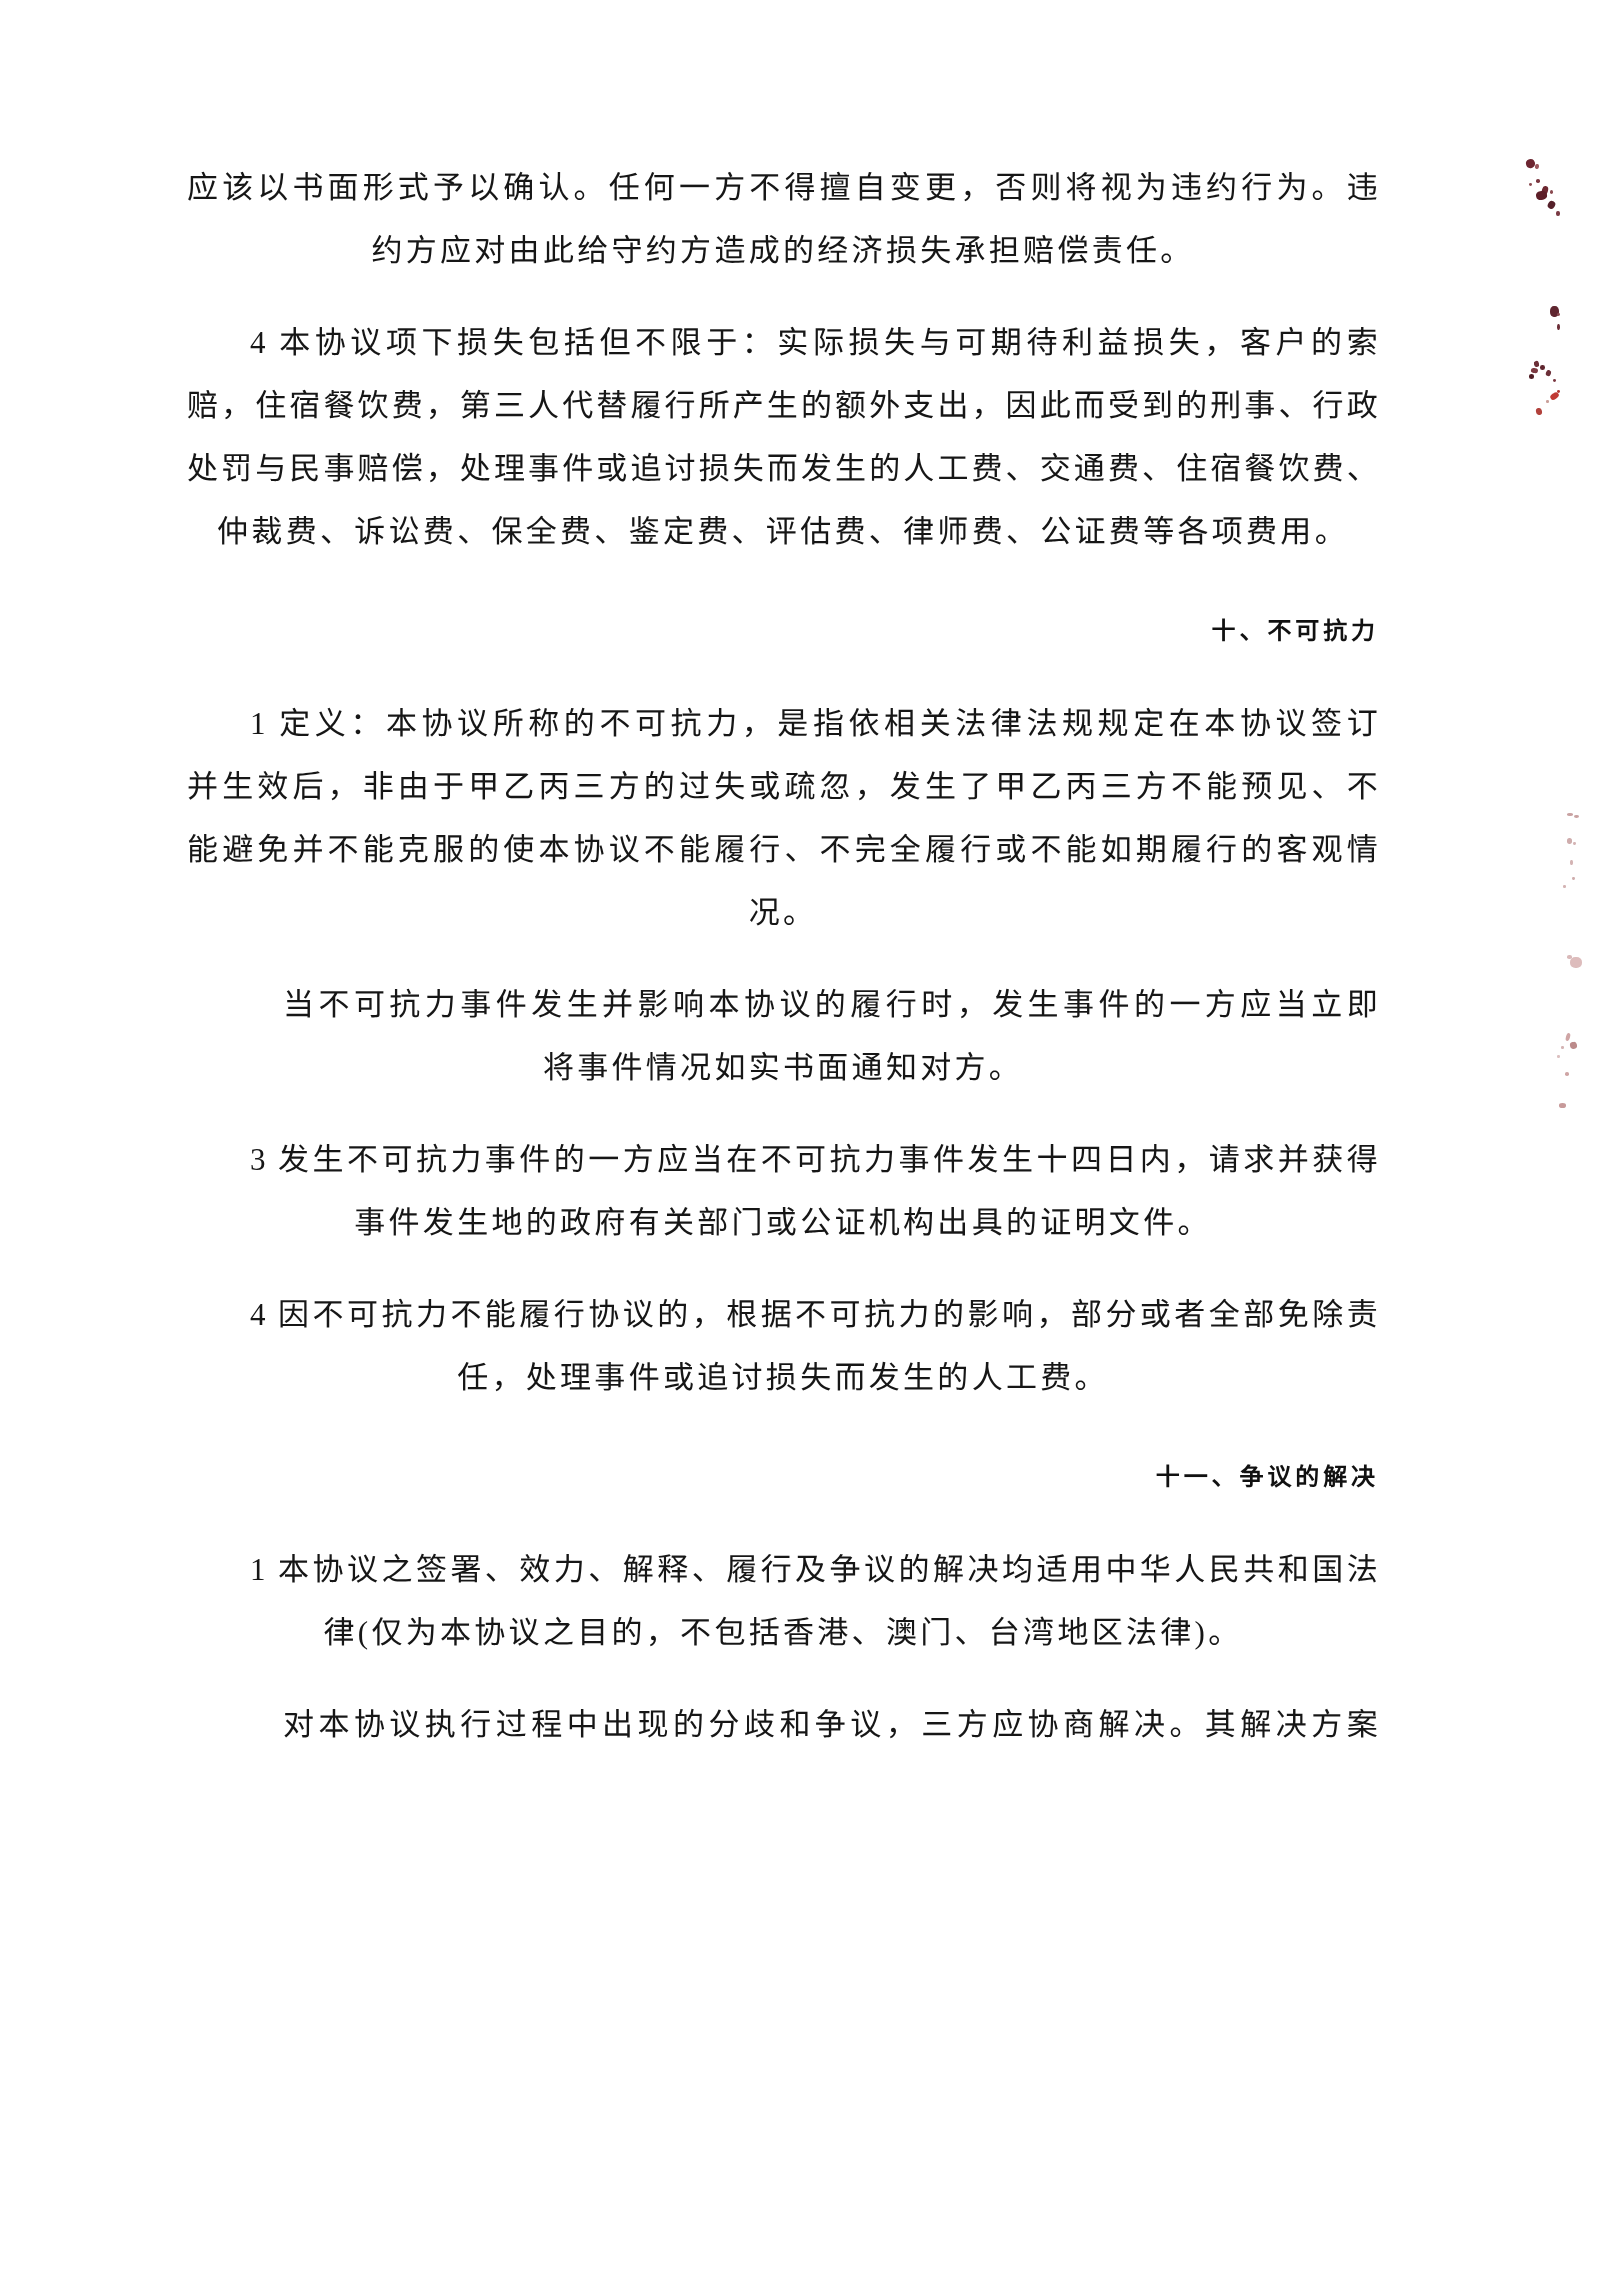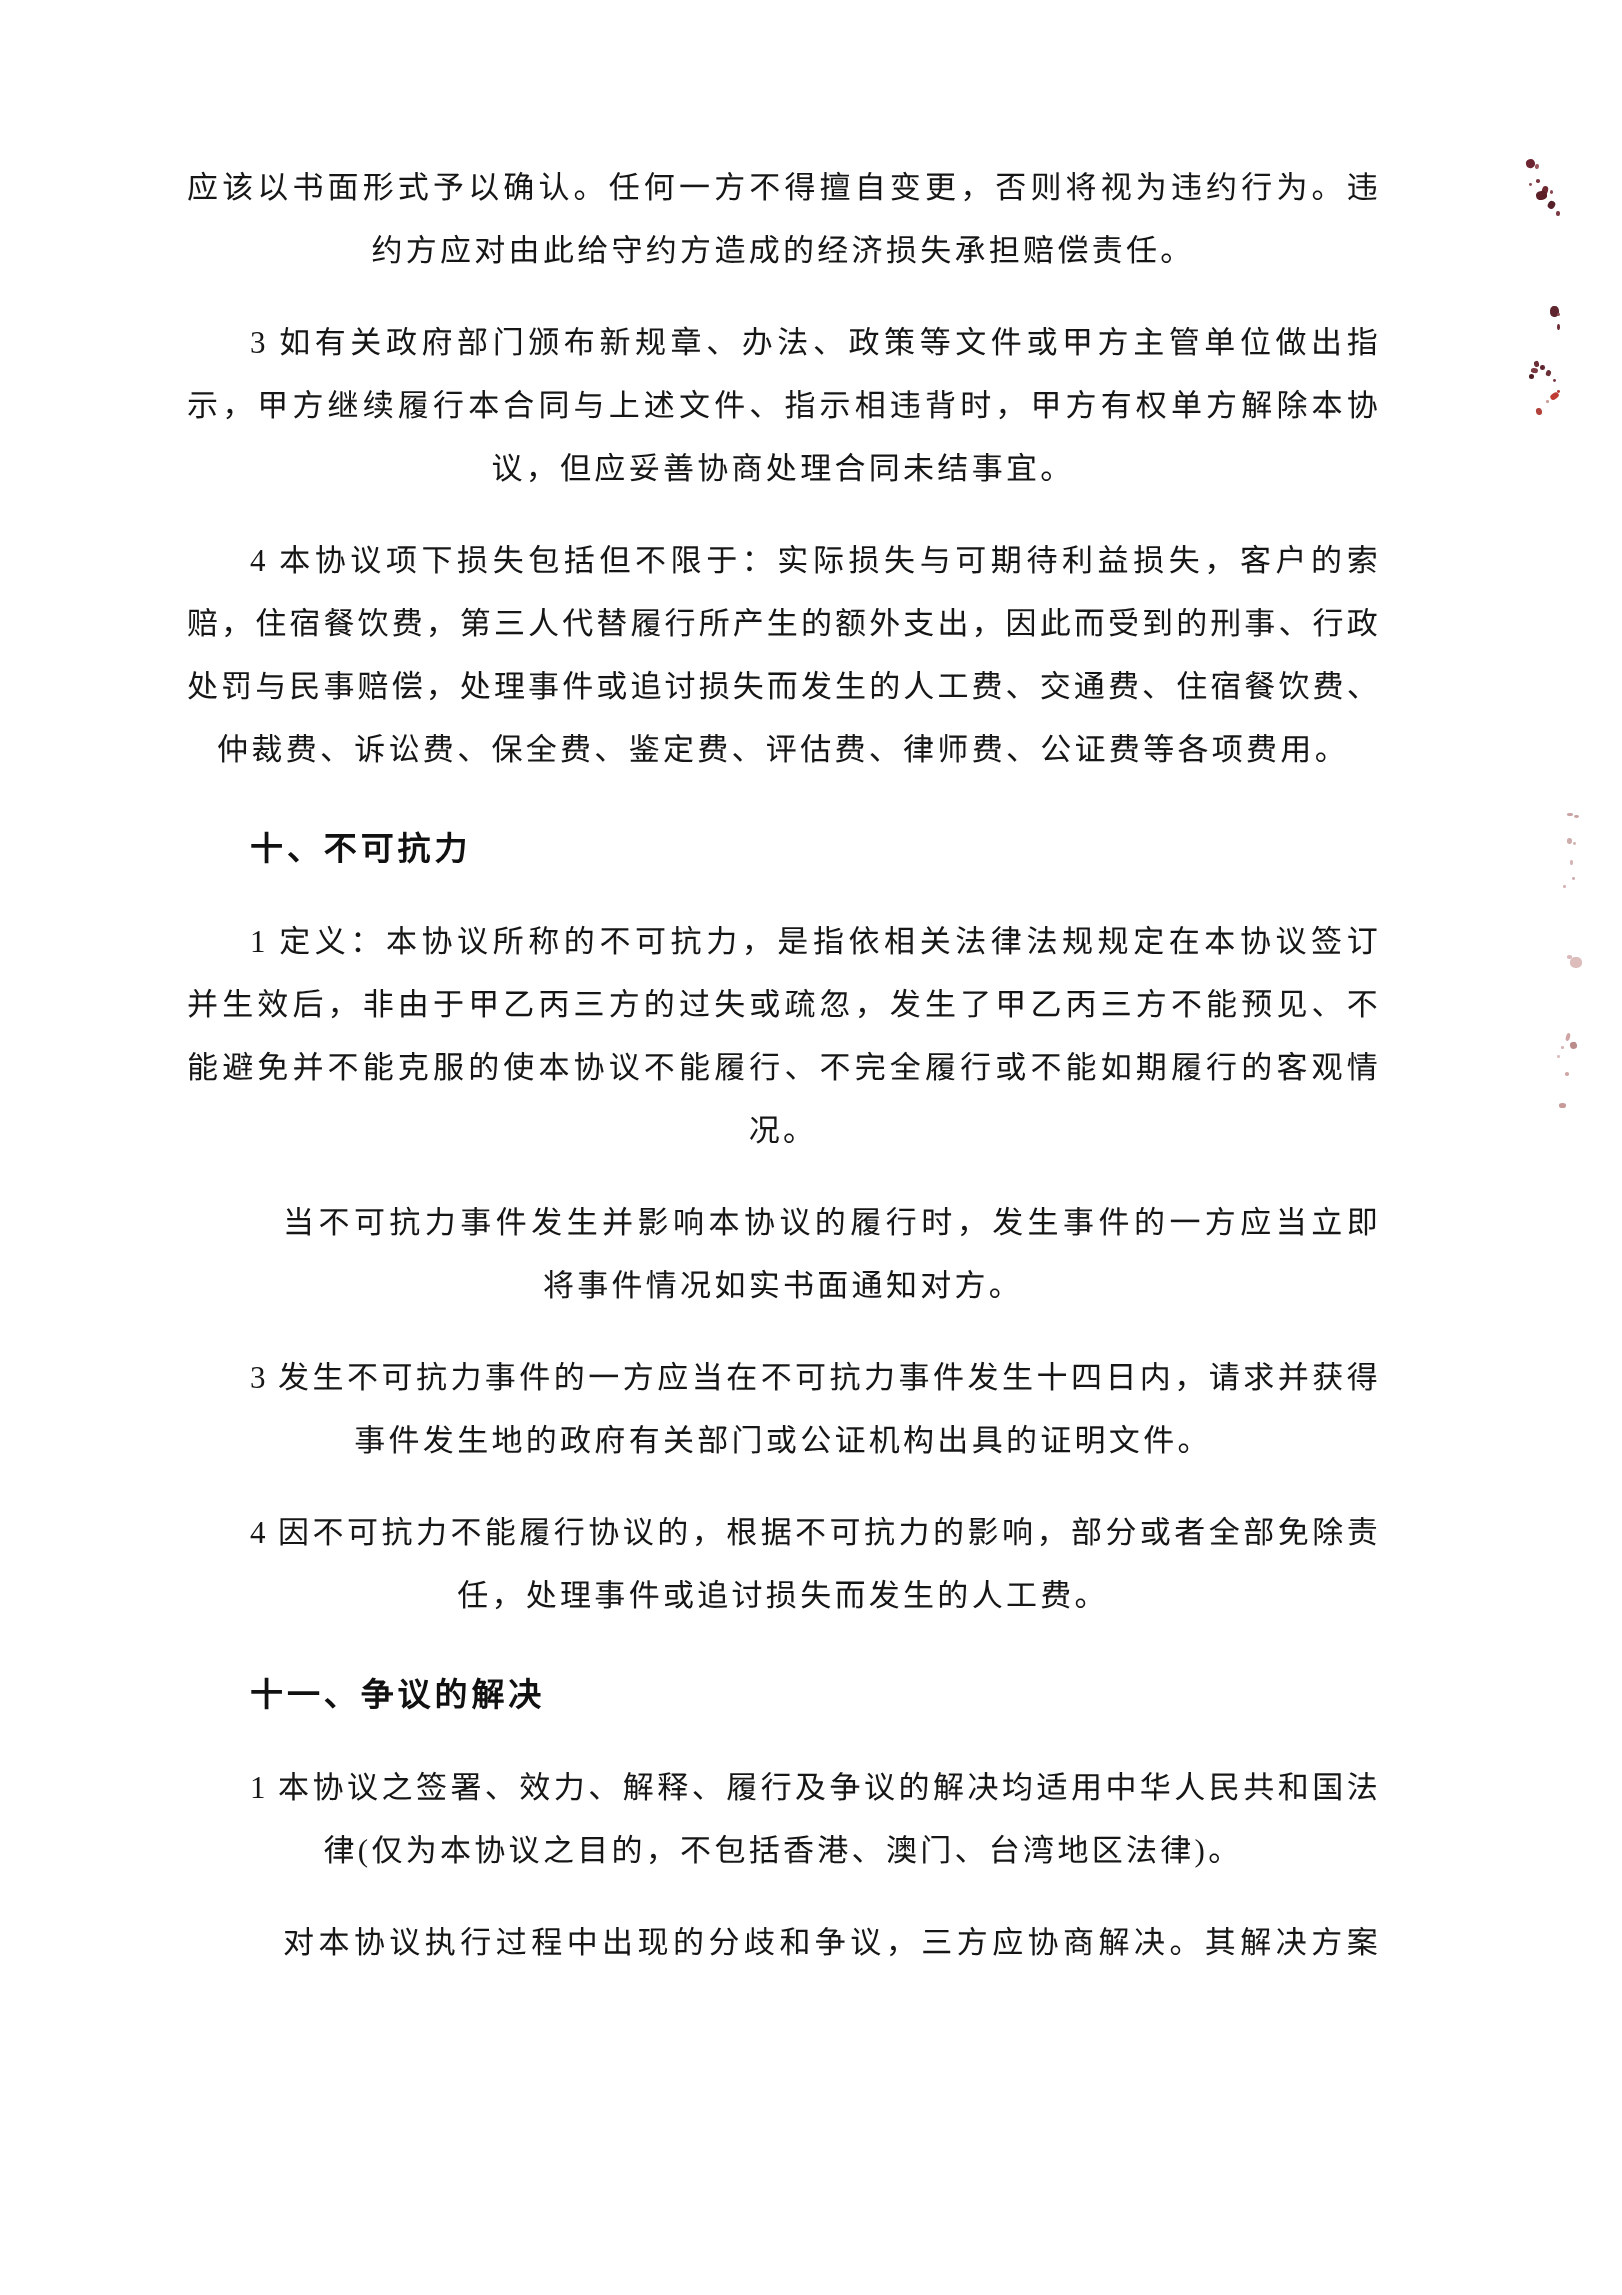--- a/index.html
+++ b/index.html
@@ -29,47 +29,43 @@
   
   .line.j {
     letter-spacing: 1.3px;
     text-align: justify;
     text-align-last: justify;
   }
   .ind2 { padding-left: 63px; }
   .ind3 { padding-left: 96px; }
   .heading {
     margin: 37px 0 0 0;
-    font-size: 33px;
+    font-size: 24px;
     line-height: 63px;
     font-weight: 700;
     letter-spacing: 3.9px;
     color: #111111;
+    text-align: right;
   }
   
   .speck {
     position: absolute;
     border-radius: 45%;
   }
 </style>
 </head>
 <body>
 
 <div class="page">
 
   <section class="para first">
     <div class="line j">应该以书面形式予以确认。任何一方不得擅自变更，否则将视为违约行为。违</div>
     <div class="line">约方应对由此给守约方造成的经济损失承担赔偿责任。</div>
   </section>
 
-  <section class="para">
-    <div class="line j ind2">3 如有关政府部门颁布新规章、办法、政策等文件或甲方主管单位做出指</div>
-    <div class="line j">示，甲方继续履行本合同与上述文件、指示相违背时，甲方有权单方解除本协</div>
-    <div class="line">议，但应妥善协商处理合同未结事宜。</div>
-  </section>
 
   <section class="para">
     <div class="line j ind2">4 本协议项下损失包括但不限于：实际损失与可期待利益损失，客户的索</div>
     <div class="line j">赔，住宿餐饮费，第三人代替履行所产生的额外支出，因此而受到的刑事、行政</div>
     <div class="line j">处罚与民事赔偿，处理事件或追讨损失而发生的人工费、交通费、住宿餐饮费、</div>
     <div class="line">仲裁费、诉讼费、保全费、鉴定费、评估费、律师费、公证费等各项费用。</div>
   </section>
 
   <h2 class="heading ind2">十、不可抗力</h2>
 

